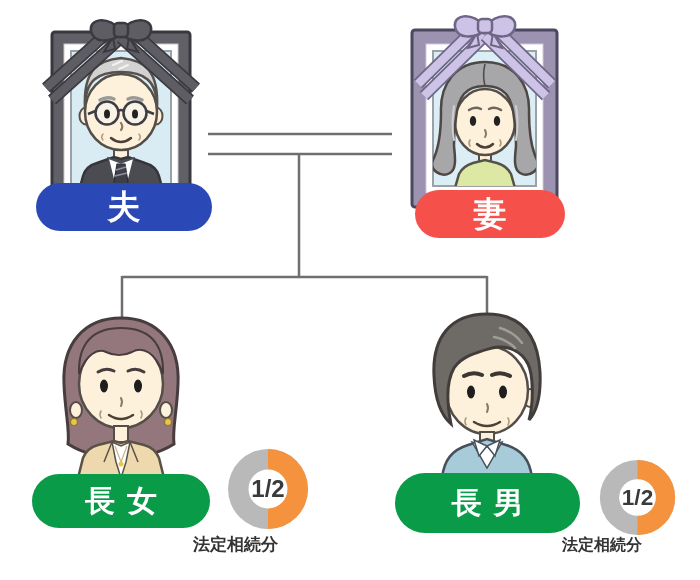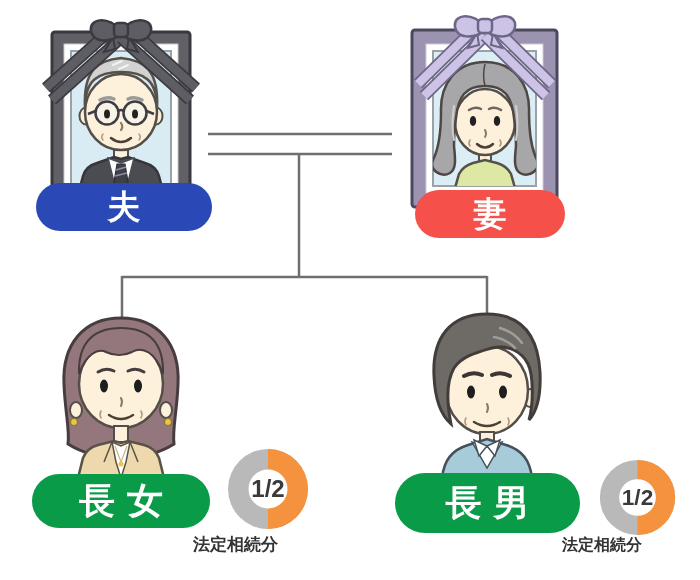--- a/index.html
+++ b/index.html
@@ -6,21 +6,21 @@
   .canvas{position:relative;width:700px;height:580px;background:#fff;overflow:hidden;
           font-family:"Liberation Sans","DejaVu Sans",sans-serif;}
   .abs{position:absolute;}
   svg{display:block;}
   
   .line{stroke:var(--connector,#6f6f73);stroke-width:2.5;fill:none;}
   
   .pill{position:absolute;display:flex;align-items:center;justify-content:center;
         border-radius:999px;color:#fff;font-weight:bold;z-index:4;}
   .pill-parent{font-size:33px;}
-  .pill-child{font-size:36px;font-family:Liberation Serif, serif;}
+  .pill-child{font-size:30px;font-family:Liberation Serif, serif;}
   .pill-child span{letter-spacing:12px;margin-right:-12px;}
   .pill-husband{background:var(--husband-badge,#2b48b7);}
   .pill-wife{background:var(--wife-badge,#f6504a);}
   .pill-child{background:var(--child-badge,#0a9b49);}
   
   .donut-empty{fill:var(--share-empty,#b9b9b9);}
   .donut-filled{fill:var(--share-filled,#f5923e);}
   .donut-hole{fill:#fff;}
   .donut-label{font-family:"Liberation Sans","DejaVu Sans",sans-serif;font-size:24px;
                font-weight:bold;fill:#3a3a3a;}

